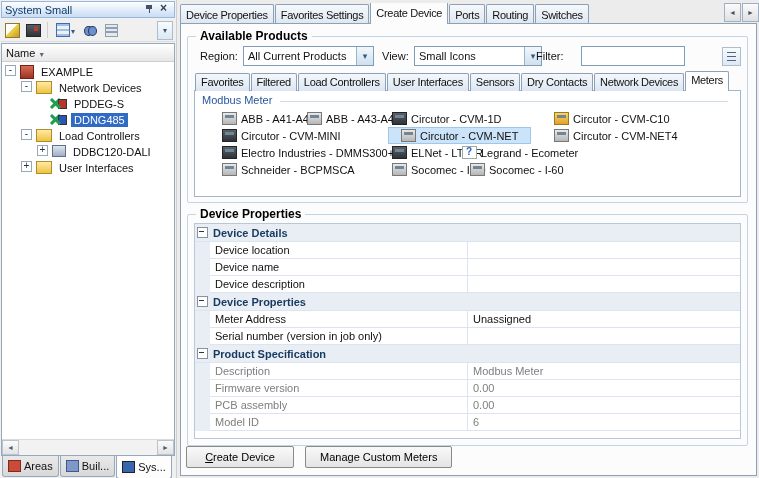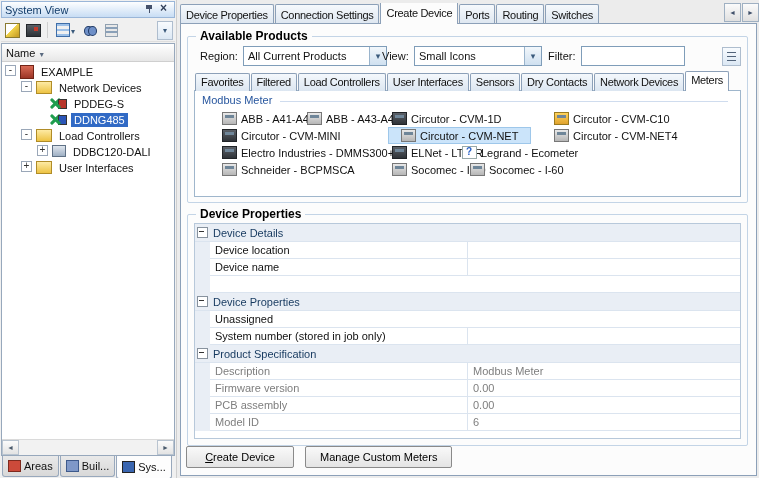--- a/index.html
+++ b/index.html
@@ -100,39 +100,39 @@
   .micon.yellow{background:linear-gradient(#ffd35c,#e0a32e);border-color:#9a7a20}
   .micon.dark{background:linear-gradient(#5c6168,#2f3338);border-color:#202327}
   .micon.q{background:#fff;border-color:#9aa}
   .micon.q::before{display:none}
   .micon.q::after{content:"?";position:absolute;left:3px;top:-1px;color:#2a62c8;font-weight:bold;font-size:10px}
   
   .pgrid{position:absolute;left:6px;top:8px;right:6px;bottom:6px;background:#fff;border:1px solid #b7c8da;overflow:hidden;box-sizing:border-box}
   .pgr{display:flex;height:17px;align-items:stretch}
   .pgm{width:15px;flex:none;background:#e9eef5;display:flex;align-items:center;justify-content:center}
   .pgr.catrow{background:#e9eef5;border-bottom:1px solid #dbe4ef}
-  .pgcat{font-weight:normal;color:#16395f;display:flex;align-items:center;padding-left:3px}
+  .pgcat{font-weight:bold;color:#16395f;display:flex;align-items:center;padding-left:3px}
   .pgcol{width:9px;height:9px;border:1px solid #87929e;background:#fff;position:relative}
   .pgcol::before{content:"";position:absolute;left:1px;top:3px;width:5px;height:1px;background:#333}
   .pgn{width:258px;flex:none;border-right:1px solid #dbe4ef;border-bottom:1px solid #dbe4ef;display:flex;align-items:center;padding-left:5px;box-sizing:border-box;white-space:nowrap;overflow:hidden}
   .pgv{flex:1;border-bottom:1px solid #dbe4ef;display:flex;align-items:center;padding-left:5px;white-space:nowrap;overflow:hidden}
   .pgr.ro .pgn,.pgr.ro .pgv{color:#7e7e7e}
   .btnrow{position:absolute;left:5px;bottom:7px;display:flex;gap:11px}
   .btn{height:22px;min-width:108px;border:1px solid #8a8a8a;border-radius:2px;background:linear-gradient(#f9f9f9,#e4e4e4);font:inherit;padding:0 14px;display:inline-flex;align-items:center;justify-content:center}
   .btn span{display:block}
   .btn.create span::first-letter{text-decoration:underline}
 </style>
 </head>
 <body>
 
 <div class="app">
 
   <div class="left">
     <div class="titlebar">
-      <span class="tb-title">System View</span>
+      <span class="tb-title">System Small</span>
       <span class="tb-btn pin"></span>
       <span class="tb-btn close"></span>
     </div>
     <div class="ltoolbar">
       <span class="tbtn">
           <span class="i-edit"></span>
         </span>
       <span class="tbtn">
           <span class="i-dev"></span>
         </span>
@@ -215,21 +215,21 @@
       </div>
     </div>
   </div>
 
   <div class="right">
     <div class="maintabs">
       <div class="mtab">
           <span>Device Properties</span>
         </div>
       <div class="mtab">
-          <span>Connection Settings</span>
+          <span>Favorites Settings</span>
         </div>
       <div class="mtab active">
           <span>Create Device</span>
         </div>
       <div class="mtab">
           <span>Ports</span>
         </div>
       <div class="mtab">
           <span>Routing</span>
         </div>
@@ -241,30 +241,30 @@
       <span class="tsbtn l"></span>
       <span class="tsbtn rr"></span>
     </div>
 
     <div class="page">
 
       <div class="grp grp1">
         <span class="grp-label">Available Products</span>
         <div class="ctrlrow">
           <span class="lbl" style="left:8px">Region:</span>
-          <div class="combo" style="left:51px;width:144px">
+          <div class="combo" style="left:51px;width:131px">
             <span class="combo-text">All Current Products</span>
             <span class="combo-arrow"></span>
           </div>
           <span class="lbl" style="left:190px">View:</span>
           <div class="combo" style="left:222px;width:128px">
             <span class="combo-text">Small Icons</span>
             <span class="combo-arrow"></span>
           </div>
-          <span class="lbl" style="left:356px">Filter:</span>
+          <span class="lbl" style="left:344px">Filter:</span>
           <input class="filterinput" value="" style="">
           <span class="menu-btn">
               <span class="i-lines"></span>
             </span>
         </div>
         <div class="cattabs">
           <div class="ctab">
               <span>Favorites</span>
             </div>
           <div class="ctab">
@@ -361,35 +361,37 @@
             <span class="pgn">Device location</span>
             <span class="pgv"></span>
           </div>
           <div class="pgr">
             <span class="pgm"></span>
             <span class="pgn">Device name</span>
             <span class="pgv"></span>
           </div>
           <div class="pgr">
             <span class="pgm"></span>
+            <span class="pgn">Device description</span>
             <span class="pgv"></span>
           </div>
           <div class="pgr catrow">
             <span class="pgm">
                 <span class="pgcol"></span>
               </span>
             <span class="pgcat">Device Properties</span>
           </div>
           <div class="pgr">
             <span class="pgm"></span>
+            <span class="pgn">Meter Address</span>
             <span class="pgv">Unassigned</span>
           </div>
           <div class="pgr">
             <span class="pgm"></span>
-            <span class="pgn">System number (stored in job only)</span>
+            <span class="pgn">Serial number (version in job only)</span>
             <span class="pgv"></span>
           </div>
           <div class="pgr catrow">
             <span class="pgm">
                 <span class="pgcol"></span>
               </span>
             <span class="pgcat">Product Specification</span>
           </div>
           <div class="pgr ro">
             <span class="pgm"></span>

